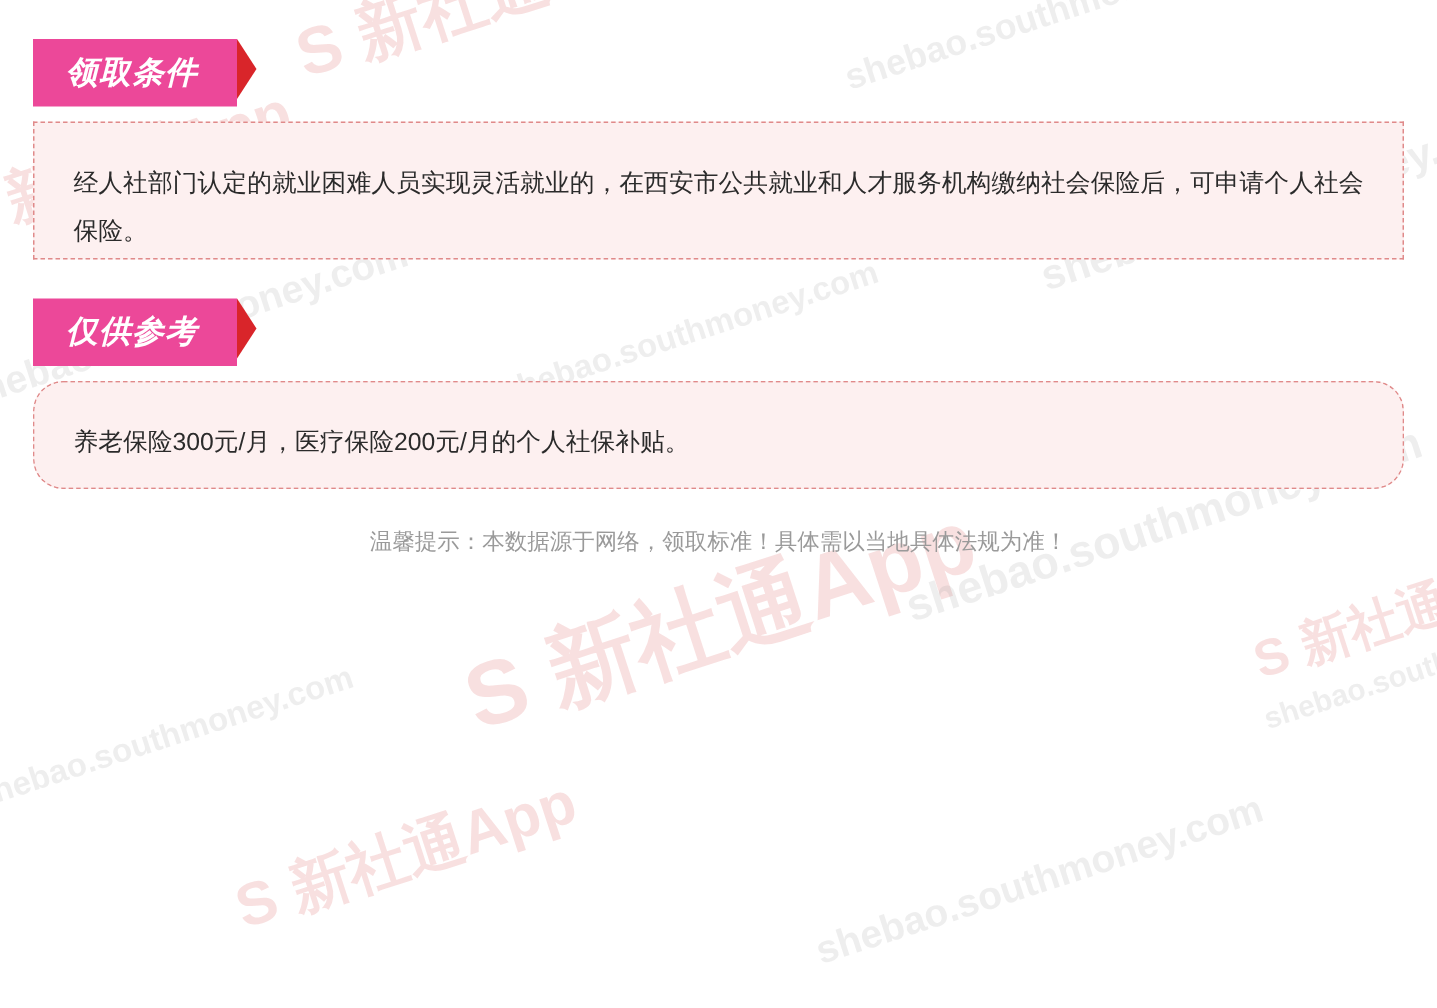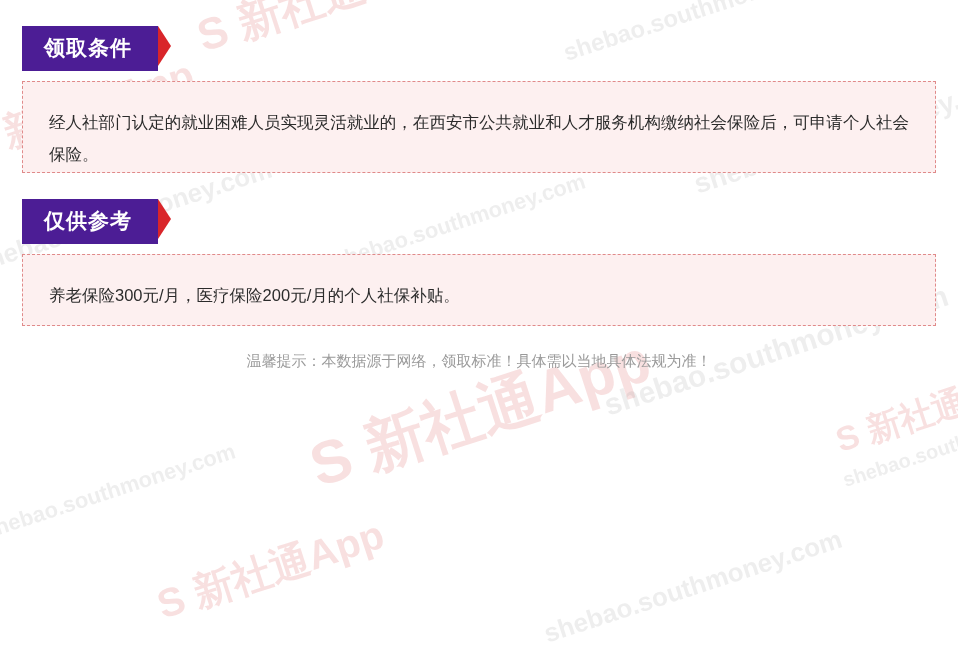--- a/index.html
+++ b/index.html
@@ -67,26 +67,27 @@
   }
 
   .section {
     margin-top: 26px;
     padding: 0 22px;
   }
 
   .sec-head {
     display: inline-block;
     position: relative;
-    background: #4c1d95;
+    background: #ec4899;
     color: #ffffff;
     font-size: 21px;
     font-weight: bold;
     padding: 8px 26px 9px 22px;
     letter-spacing: 1px;
+    font-style: italic;
   }
   .sec-head::after {
     content: "";
     position: absolute;
     right: -13px;
     top: 0;
     width: 0;
     height: 0;
     border-top: 20px solid transparent;
     border-bottom: 20px solid transparent;
@@ -103,21 +104,21 @@
   }
   .sec-body p {
     margin: 0;
     font-size: 16.5px;
     line-height: 1.95;
     color: #2b2b2b;
     text-align: justify;
   }
 
   .sec-1 .sec-body { height: 92px; }
-  .sec-2 .sec-body { height: 72px; }
+  .sec-2 .sec-body { height: 72px; border-radius: 20px; }
 
   .footer-note {
     margin-top: 26px;
     text-align: center;
     font-size: 15px;
     color: #9a9a9a;
   }
 </style>
 </head>
 <body>

